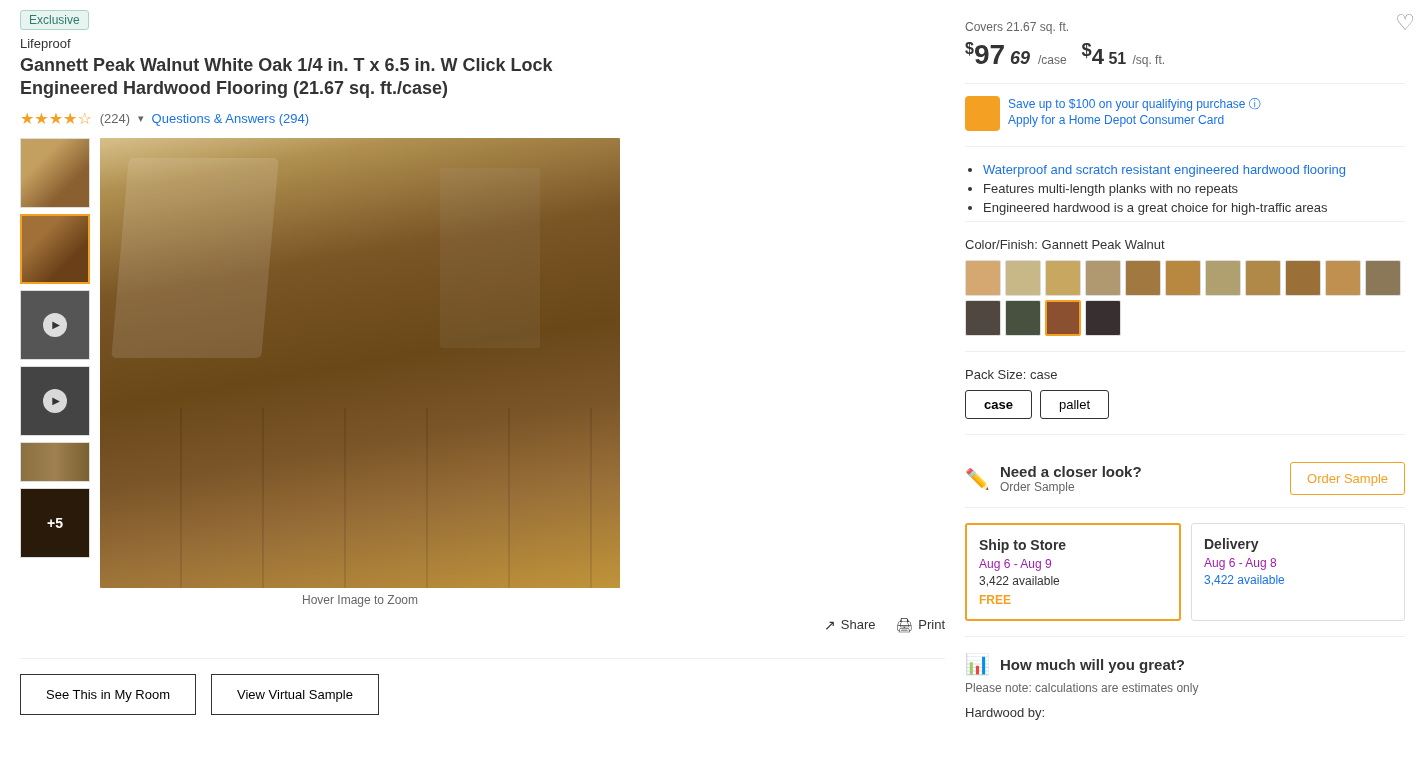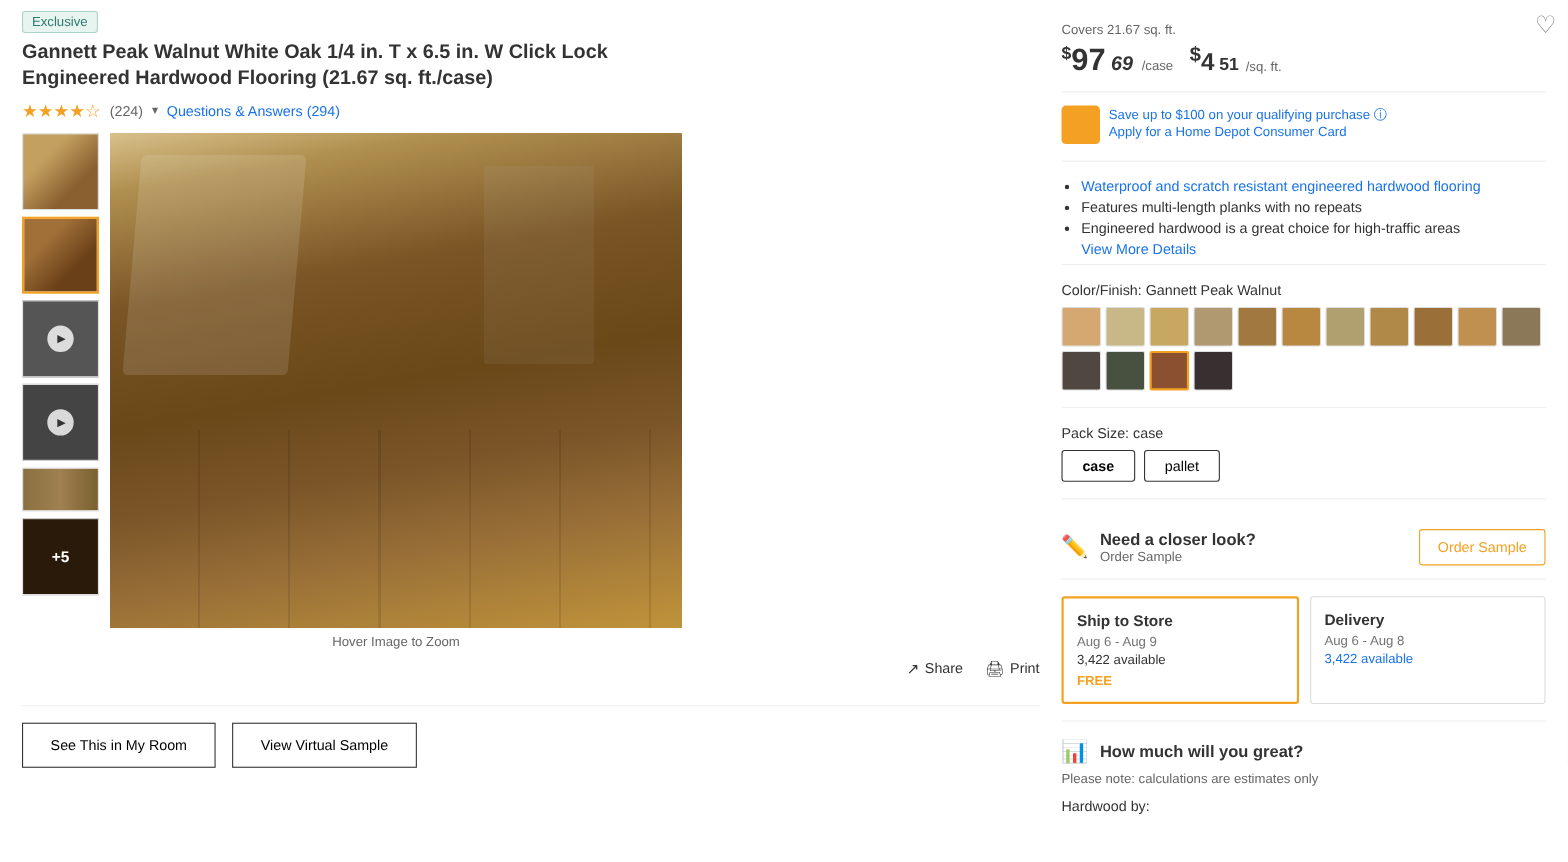--- a/index.html
+++ b/index.html
@@ -97,21 +97,21 @@
     .sample-title { font-size: 15px; font-weight: bold; }
     .sample-sub { font-size: 12px; color: #666; }
     .btn-order-sample { padding: 8px 16px; border: 1px solid #f4a123; color: #f4a123; background: white; font-size: 13px; cursor: pointer; border-radius: 3px; }
 
     .shipping-section { margin-bottom: 15px; }
     .shipping-locations { display: flex; gap: 20px; font-size: 12px; color: #1a73e8; margin-bottom: 10px; cursor: pointer; }
     .shipping-options { display: flex; gap: 10px; }
     .ship-card { flex: 1; border: 1px solid #ddd; padding: 12px; border-radius: 3px; }
     .ship-card.active { border: 2px solid #f4a123; }
     .ship-title { font-size: 14px; font-weight: bold; margin-bottom: 4px; }
-    .ship-dates { font-size: 12px; color: #737373; margin-bottom: 3px; }
+    .ship-dates { font-size: 12px; color: #a21caf; margin-bottom: 3px; }
     .ship-avail { font-size: 12px; color: #333; margin-bottom: 5px; }
     .ship-avail.blue { color: #1a73e8; }
     .ship-free { color: #f4a123; font-size: 12px; font-weight: bold; }
 
     .calc-section { padding: 15px 0; border-top: 1px solid #eee; }
     .calc-icon-title { display: flex; align-items: center; gap: 10px; margin-bottom: 5px; }
     .calc-icon { color: #f4a123; font-size: 20px; }
     .calc-title { font-size: 15px; font-weight: bold; }
     .calc-note { font-size: 12px; color: #666; margin-bottom: 10px; }
     .calc-by { font-size: 13px; margin-bottom: 8px; }
@@ -124,20 +124,21 @@
 <div class="page-wrapper">
   <div class="main-content">
 
     <div class="product-section">
 
       <div style="display:flex; justify-content: space-between; align-items: flex-start;">
         <div style="flex:1;">
           <div class="product-badges">
             <span class="badge-exclusive">Exclusive</span>
           </div>
+          <div class="brand-name">Lifeproof</div>
           <div class="product-title">Gannett Peak Walnut White Oak 1/4 in. T x 6.5 in. W Click Lock Engineered Hardwood Flooring (21.67 sq. ft./case)</div>
           <div class="rating-row">
             <span class="stars">★★★★☆</span>
             <span class="review-count">(224)</span>
             <span class="rating-arrow">▾</span>
             <span class="qa-link">Questions &amp; Answers (294)</span>
           </div>
         </div>
         <button class="heart-btn">♡</button>
       </div>
@@ -223,23 +224,20 @@
           <p><a style="color:#1a73e8; font-size:12px;">Save up to $100 on your qualifying purchase ⓘ</a></p>
           <p style="color:#1a73e8; font-size:12px; cursor:pointer;">Apply for a Home Depot Consumer Card</p>
         </div>
       </div>
 
       <div class="features-list">
         <ul>
           <li><a style="color:#1a73e8;">Waterproof and scratch resistant engineered hardwood flooring</a></li>
           <li>Features multi-length planks with no repeats</li>
           <li>Engineered hardwood is a great choice for high-traffic areas</li>
-          <li class="link-item" style="margin-top:4px;">
-            <a style="color:#1a73e8; cursor:pointer;">View More Details</a>
-          </li>
         </ul>
       </div>
 
       <div class="color-section">
         <div class="color-label">Color/Finish: Gannett Peak Walnut</div>
         <div class="color-swatches">
           <div class="swatch" style="background:#d4a870;"></div>
           <div class="swatch" style="background:#c8b888;"></div>
           <div class="swatch" style="background:#c8a860;"></div>
           <div class="swatch" style="background:#b09870;"></div>

